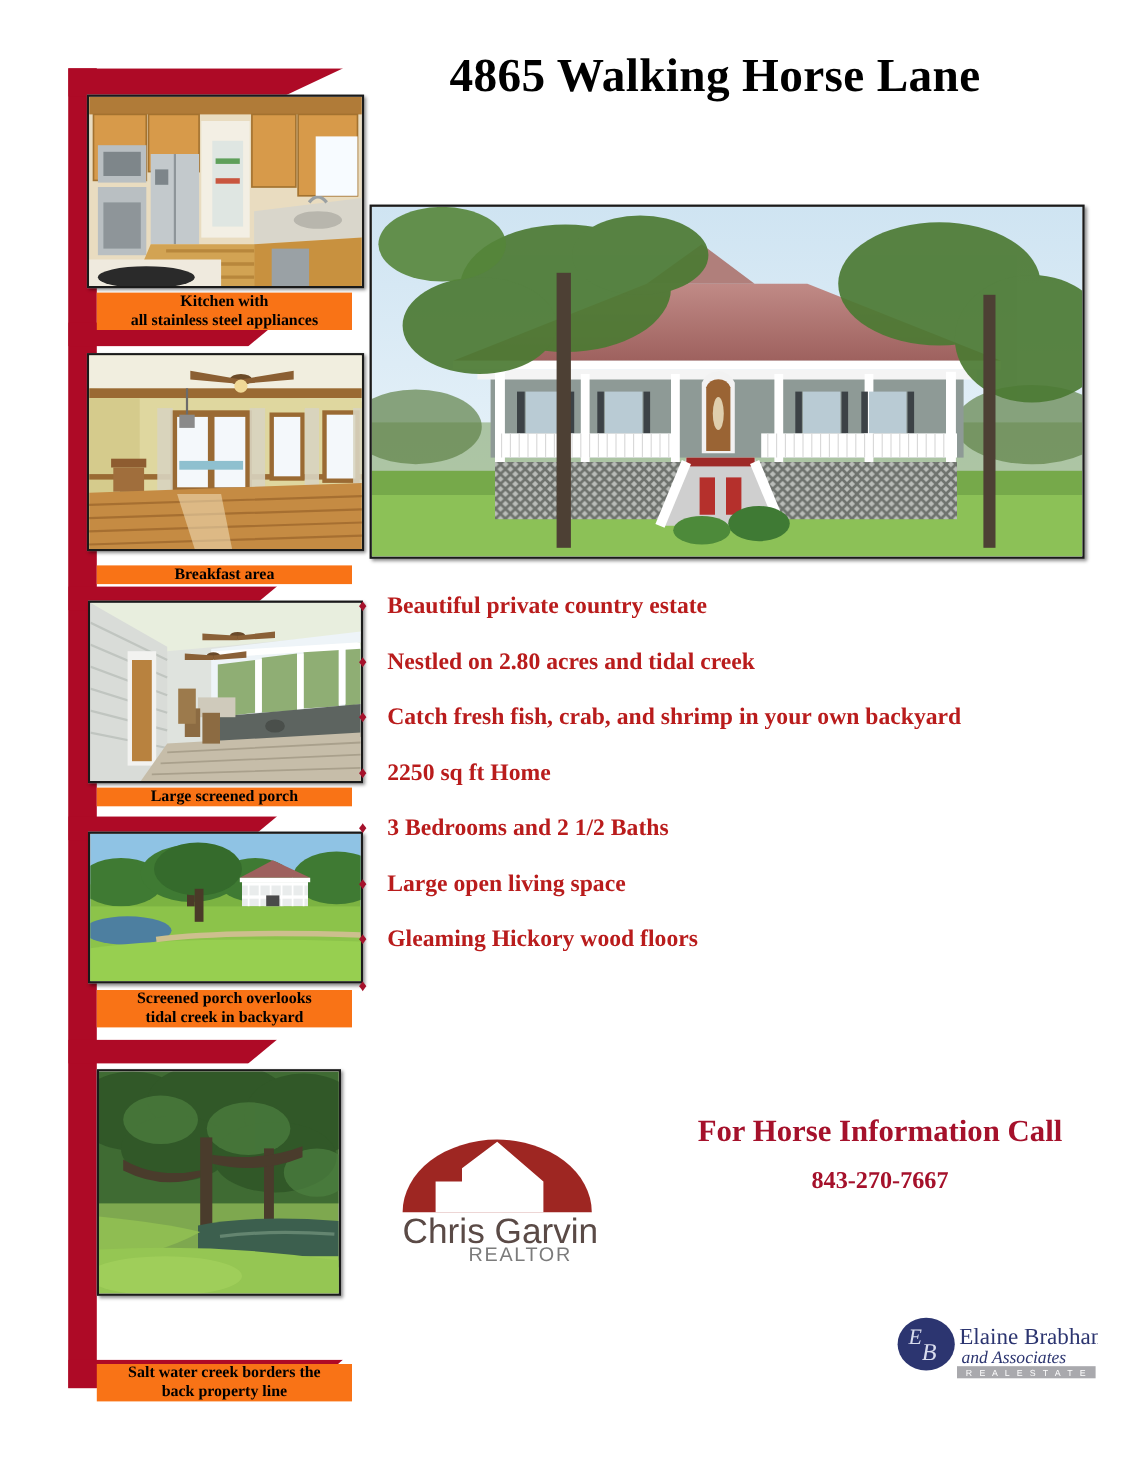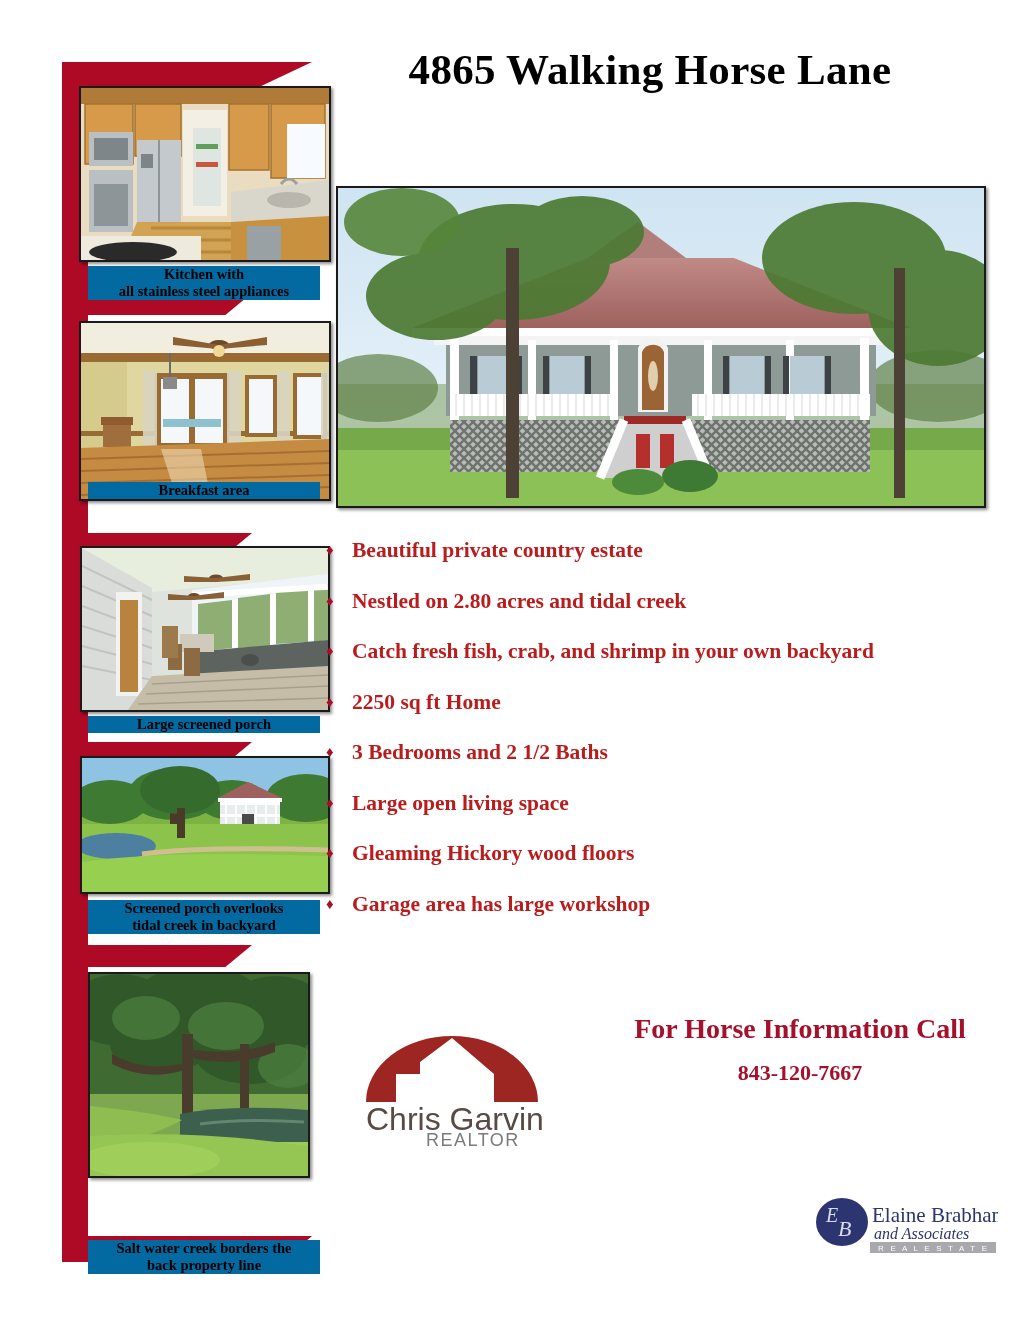--- a/index.html
+++ b/index.html
@@ -17,21 +17,21 @@
   .tab-mid{left:62px;width:190px;height:22px;
      clip-path:polygon(0 0,100% 0,86% 100%,0 100%);}
 
   
   .photo{position:absolute;border:2px solid #1a1a1a;
          box-shadow:2px 2px 3px rgba(0,0,0,.45);overflow:hidden;background:#ccc;}
   .photo svg{display:block;width:100%;height:100%;}
 
   .caption{position:absolute;text-align:center;color:#000;
            font-family:"Liberation Serif", serif;font-weight:bold;
-           font-size:14.5px;line-height:17px;background:#0369a1;}
+           font-size:14.5px;line-height:17px;background:#f97316;}
 
   
   #title{position:absolute;left:300px;top:44px;width:700px;text-align:center;
          color:#000000;font-family:"Liberation Serif", serif;font-weight:bold;
          font-size:43px;line-height:52px;letter-spacing:.3px;}
 
   
   #main-photo{left:336px;top:186px;width:646px;height:318px;}
 
   
@@ -258,21 +258,21 @@
     <rect x="22" y="102" width="28" height="22" fill="#a06e3c"></rect>
     <rect x="28" y="124" width="16" height="14" fill="#7a5128"></rect>
 
     <path d="M0 125 L248 116 L248 176 L0 176 Z" fill="#c58b43"></path>
     <g stroke="#a66f31" stroke-width="2">
       <path d="M0 136 L248 128 M0 148 L248 140 M0 160 L248 152 M0 172 L248 164"></path>
     </g>
     <path d="M80 126 L96 176 L130 176 L120 126 Z" fill="#f0e0bb" opacity=".55"></path>
   </svg>
 </div>
-<div class="caption" style="left:88px;top:482px;width:232px;">
+<div class="caption" style="left:88px;top:514px;width:232px;">
   <div>Breakfast area</div>
 </div>
 
 <div class="photo" style="left:80px;top:546px;width:246px;height:162px;">
   <svg viewBox="0 0 246 162" preserveAspectRatio="none">
     <rect width="246" height="162" fill="#dfe3de"></rect>
 
     <path d="M0 0 L246 0 L246 28 L70 44 Z" fill="#e8eede"></path>
 
     <path d="M0 0 L70 40 L70 162 L0 162 Z" fill="#d9dcd8"></path>
@@ -425,36 +425,35 @@
   <div class="bullet-row">
     <span class="bullet-mark">♦</span>
     <span class="bullet-text">Large open living space</span>
   </div>
   <div class="bullet-row">
     <span class="bullet-mark">♦</span>
     <span class="bullet-text">Gleaming Hickory wood floors</span>
   </div>
   <div class="bullet-row">
     <span class="bullet-mark">♦</span>
-    <span class="bullet-text">Garage area has large workshop</span>
   </div>
 </div>
 
 <div id="cg-logo">
   <svg viewBox="0 0 200 130" width="200" height="130">
     <path d="M14 84 A86 66 0 0 1 186 84 Z" fill="#9e2622"></path>
     <path d="M44 84 L44 56 L68 56 L68 44 L100 20 L142 56 L142 84 Z" fill="#ffffff"></path>
     <text x="14" y="112" font-family="Liberation Sans, sans-serif" font-size="32" fill="#5a4a46">Chris Garvin</text>
     <text x="74" y="128" font-family="Liberation Sans, sans-serif" font-size="18" letter-spacing="1.5" fill="#7b7b7b">REALTOR</text>
   </svg>
 </div>
 
 <div id="contact">
   <div class="hdr">For Horse Information Call</div>
-  <div class="phone">843-120-7667</div>
+  <div class="phone">843-270-7667</div>
 </div>
 
 <div id="eb-logo">
   <svg viewBox="0 0 186 62" width="186" height="62">
     <ellipse cx="30" cy="26" rx="26" ry="24" fill="#2c3570"></ellipse>
     <text x="14" y="26" font-family="Liberation Serif, serif" font-size="20" font-style="italic" fill="#d8dced">E</text>
     <text x="26" y="40" font-family="Liberation Serif, serif" font-size="22" font-style="italic" fill="#d8dced">B</text>
     <text x="60" y="26" font-family="Liberation Serif, serif" font-size="21" fill="#2c3570">Elaine Brabham</text>
     <text x="62" y="43" font-family="Liberation Serif, serif" font-size="16" font-style="italic" fill="#2c3570">and Associates</text>
     <rect x="58" y="46" width="126" height="11" fill="#a9a9ad"></rect>

